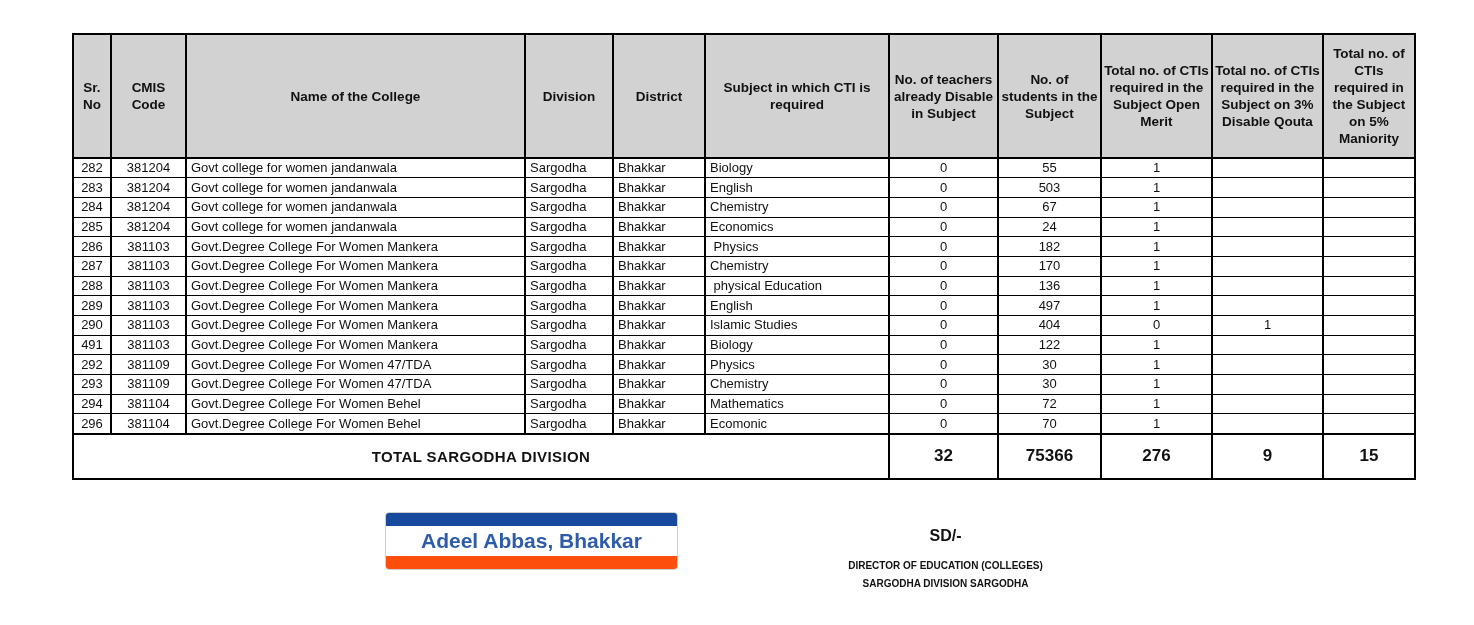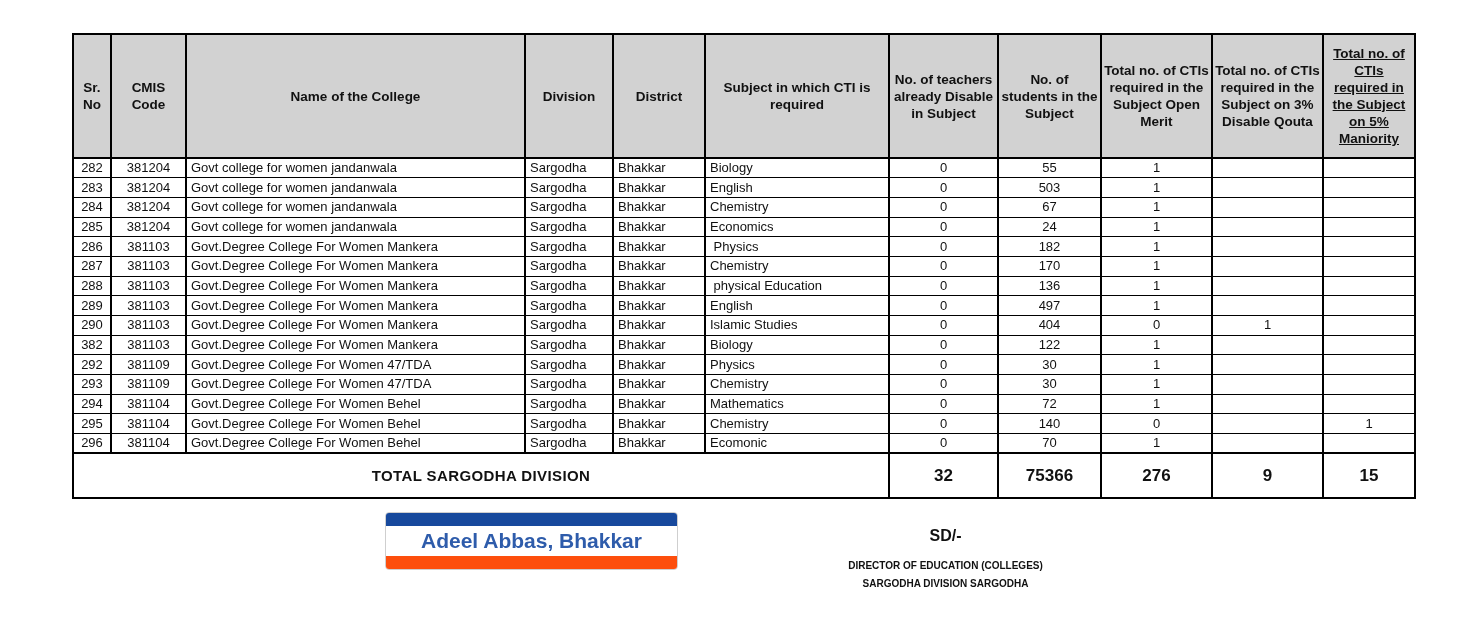--- a/index.html
+++ b/index.html
@@ -36,21 +36,20 @@
     line-height: 17px;
     height: 124px;
     vertical-align: middle;
     text-align: center;
     padding: 0 2px;
     border-bottom: 2px solid #000;
   }
   table.report thead th .clipbox {
     max-height: 120px;
     overflow: hidden;
-    text-decoration: underline;
   }
   table.report tbody td {
     height: 19.7px;
     font-size: 13px;
     line-height: 14px;
     padding: 0 3px;
     text-align: center;
     vertical-align: middle;
     white-space: pre;
   }
@@ -257,21 +256,21 @@
         <td>Sargodha</td>
         <td>Bhakkar</td>
         <td>Islamic Studies</td>
         <td>0</td>
         <td>404</td>
         <td>0</td>
         <td>1</td>
         <td></td>
       </tr>
       <tr>
-        <td>382</td>
+        <td>491</td>
         <td>381103</td>
         <td>Govt.Degree College For Women Mankera</td>
         <td>Sargodha</td>
         <td>Bhakkar</td>
         <td>Biology</td>
         <td>0</td>
         <td>122</td>
         <td>1</td>
         <td></td>
         <td></td>
@@ -307,33 +306,20 @@
         <td>381104</td>
         <td>Govt.Degree College For Women Behel</td>
         <td>Sargodha</td>
         <td>Bhakkar</td>
         <td>Mathematics</td>
         <td>0</td>
         <td>72</td>
         <td>1</td>
         <td></td>
         <td></td>
-      </tr>
-      <tr>
-        <td>295</td>
-        <td>381104</td>
-        <td>Govt.Degree College For Women Behel</td>
-        <td>Sargodha</td>
-        <td>Bhakkar</td>
-        <td>Chemistry</td>
-        <td>0</td>
-        <td>140</td>
-        <td>0</td>
-        <td></td>
-        <td>1</td>
       </tr>
       <tr>
         <td>296</td>
         <td>381104</td>
         <td>Govt.Degree College For Women Behel</td>
         <td>Sargodha</td>
         <td>Bhakkar</td>
         <td>Ecomonic</td>
         <td>0</td>
         <td>70</td>

